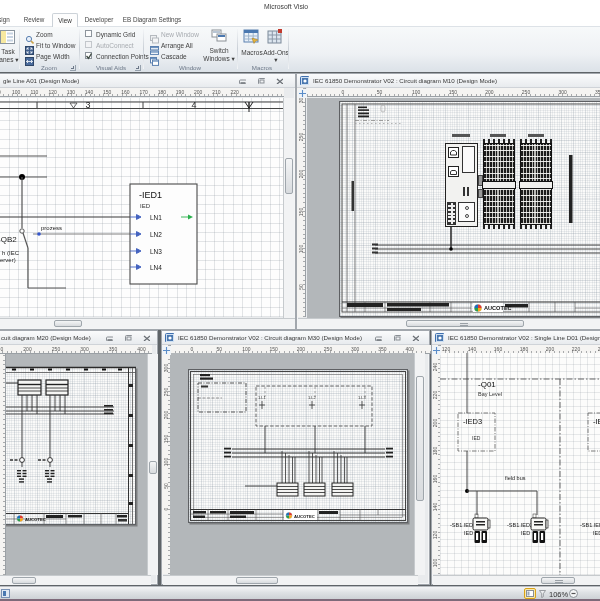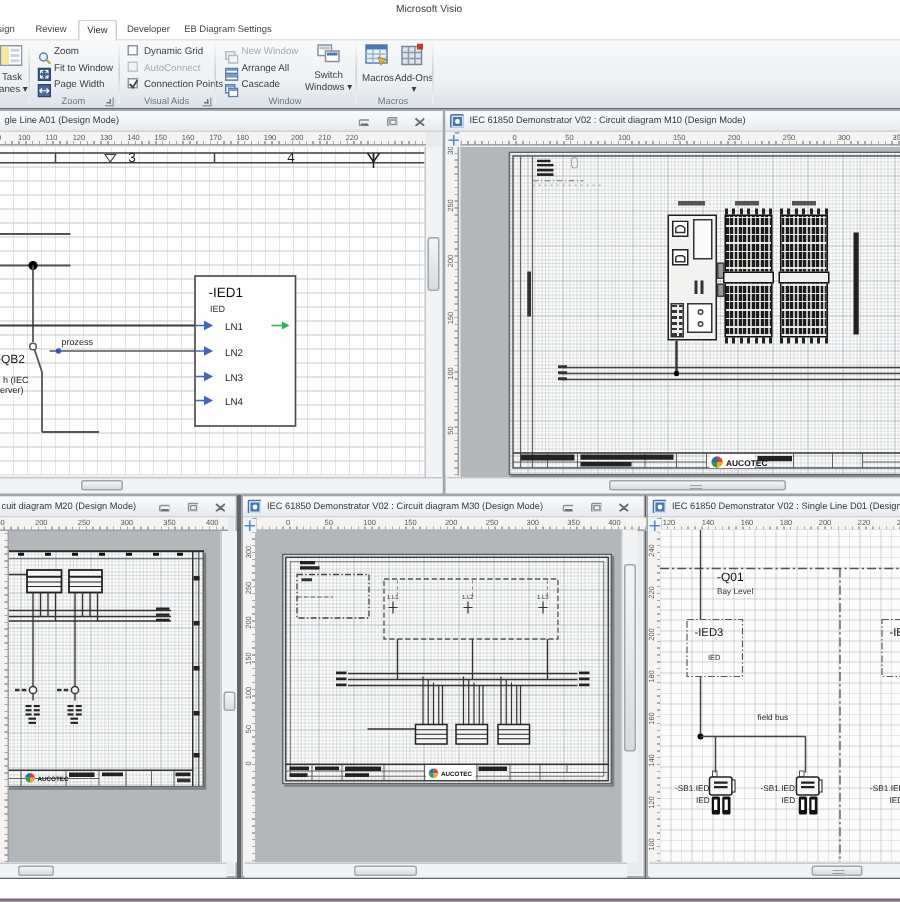--- a/index.html
+++ b/index.html
@@ -880,15 +880,34 @@
             <path d="M0 3L5 0v6z" fill="#6a7076"></path>
           </svg>
     <div class="thumb" style="left:108px;top:1px;width:34px;height:7px;">
             <div style="position:absolute;left:13px;top:2px;width:8px;height:3px;background-image:repeating-linear-gradient(0deg,#9aa0a6 0 1px,transparent 1px 2px);"></div>
           </div>
   </div>
 </div>
 
 </div>
 
+<div id="status">
+  <svg class="abs" style="left:1px;top:2px;" width="9" height="9">
+        <rect x="0.5" y="0.5" width="8" height="8" fill="#dfe8f2" stroke="#7a92b4"></rect>
+        <rect x="2" y="2" width="3" height="5" fill="#4a78b0"></rect>
+      </svg>
+  <svg class="abs" style="left:524px;top:1px;" width="12" height="11">
+        <rect x="0.5" y="0.5" width="11" height="10" rx="1.5" fill="#fbe9a9" stroke="#d9a219"></rect>
+        <rect x="2.5" y="2.5" width="7" height="6" fill="#fff" stroke="#8a8f95"></rect>
+        <rect x="3.5" y="3.5" width="2" height="4" fill="#9aa7b8"></rect>
+      </svg>
+  <svg class="abs" style="left:539px;top:3px;" width="7" height="8">
+        <path d="M0.5 0.5h6l-2.2 3.2v2.9l-1.6 1v-3.9z" fill="#eceef0" stroke="#85898e" stroke-width=".8"></path>
+      </svg>
+  <div class="abs" style="left:549px;top:2.5px;font-size:7.5px;color:#333;">106%</div>
+  <svg class="abs" style="left:569px;top:2px;" width="9" height="9">
+        <circle cx="4.5" cy="4.5" r="4" fill="#f5f6f7" stroke="#8a9096"></circle>
+        <line x1="2.5" y1="4.5" x2="6.5" y2="4.5" stroke="#555" stroke-width="1.2"></line>
+      </svg>
+</div>
 <div id="bottomstrip"></div>
 
 </div>
 
 </body></html>

